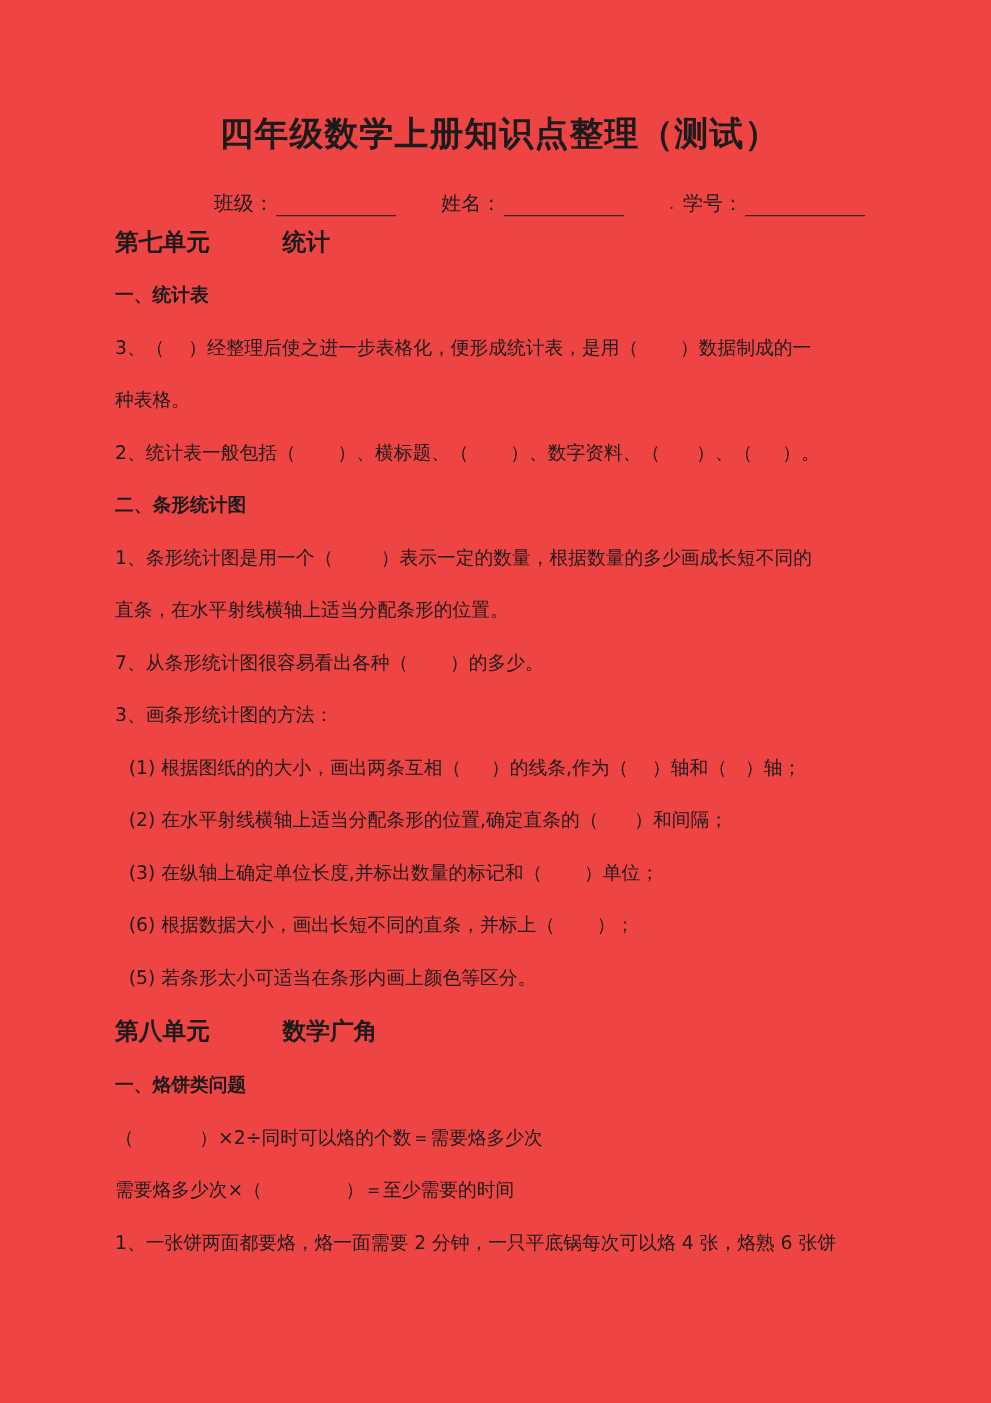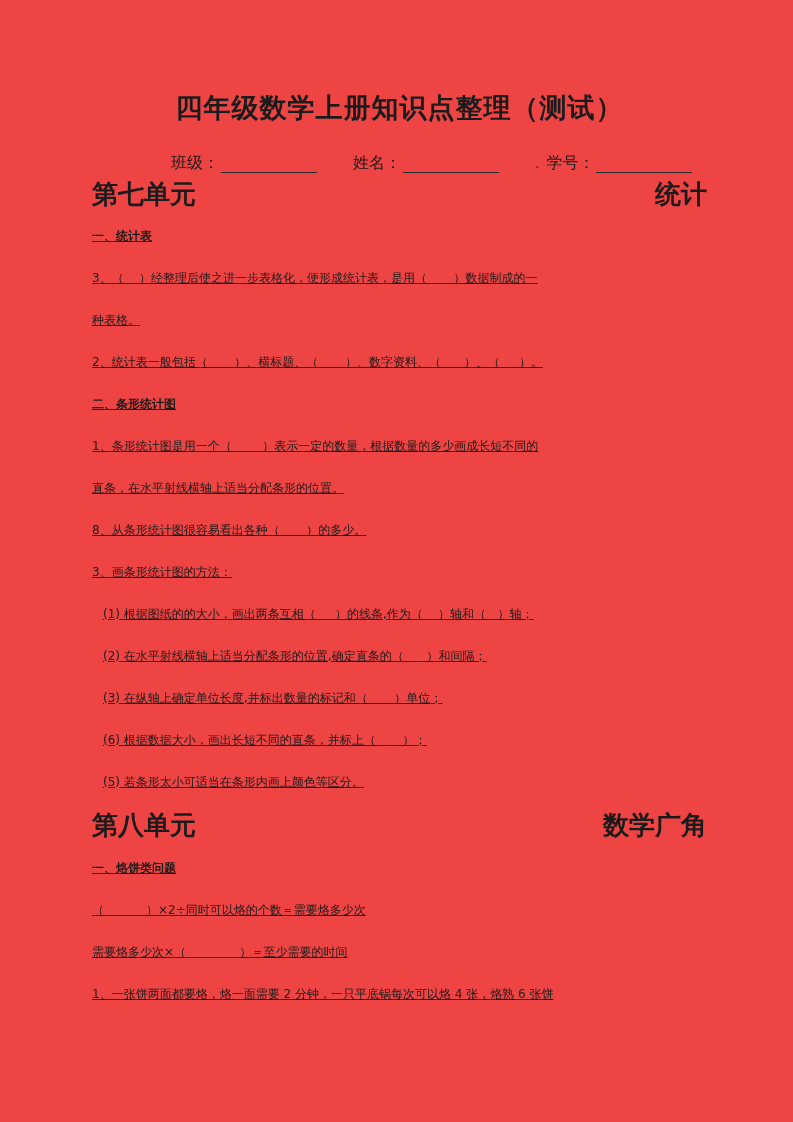--- a/index.html
+++ b/index.html
@@ -34,33 +34,32 @@
   .blank{
     display:inline-block;
     width:96px;
     border-bottom:1.6px solid #2a2a2a;
     height:18px;
     margin-left:2px;
   }
   .dot{margin-right:7px;color:#333;line-height:20px;font-size:14px;}
   .blocks{margin-top:0;}
   .unit{
-    display:flex;justify-content:space-between;align-items:center;
-    gap:86px;
-    font-size:26px;font-weight:bold;
+    display:flex;justify-content:flex-start;align-items:center;
+    gap:58px;
+    font-size:19px;font-weight:bold;
     height:44px;
     white-space:pre;
   }
   .unit.first{height:42px;margin-top:0;}
   .line{
-    font-size:12px;
+    font-size:15px;
     height:42px;
     display:flex;align-items:center;
     white-space:pre;
-    text-decoration:underline;
   }
   .heading{font-weight:bold;}
   .indent{padding-left:11px;}
 </style>
 </head>
 <body>
 
 <div class="page">
 
   <div class="doc-title">四年级数学上册知识点整理（测试）</div>
@@ -89,21 +88,21 @@
     </div>
 
     <div class="line heading">一、统计表</div>
     <div class="line">3、（    ）经整理后使之进一步表格化，便形成统计表，是用（       ）数据制成的一</div>
     <div class="line">种表格。</div>
     <div class="line">2、统计表一般包括（       ）、横标题、（       ）、数字资料、（      ）、（     ）。</div>
 
     <div class="line heading">二、条形统计图</div>
     <div class="line">1、条形统计图是用一个（        ）表示一定的数量，根据数量的多少画成长短不同的</div>
     <div class="line">直条，在水平射线横轴上适当分配条形的位置。</div>
-    <div class="line">8、从条形统计图很容易看出各种（       ）的多少。</div>
+    <div class="line">7、从条形统计图很容易看出各种（       ）的多少。</div>
     <div class="line">3、画条形统计图的方法：</div>
     <div class="line indent">(1) 根据图纸的的大小，画出两条互相（     ）的线条,作为（    ）轴和（   ）轴；</div>
     <div class="line indent">(2) 在水平射线横轴上适当分配条形的位置,确定直条的（      ）和间隔；</div>
     <div class="line indent">(3) 在纵轴上确定单位长度,并标出数量的标记和（       ）单位；</div>
     <div class="line indent">(6) 根据数据大小，画出长短不同的直条，并标上（       ）；</div>
     <div class="line indent">(5) 若条形太小可适当在条形内画上颜色等区分。</div>
 
     <div class="unit">
       <span>第八单元</span>
       <span>数学广角</span>

